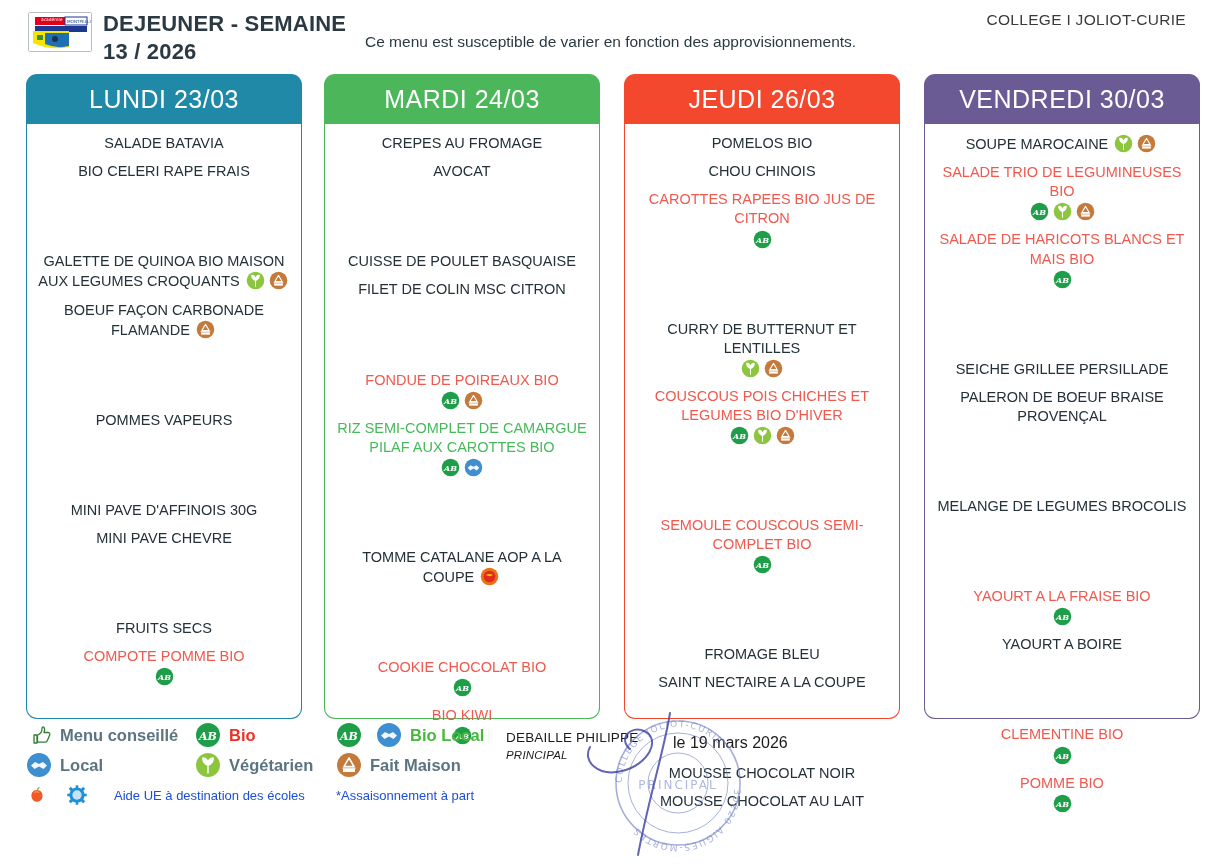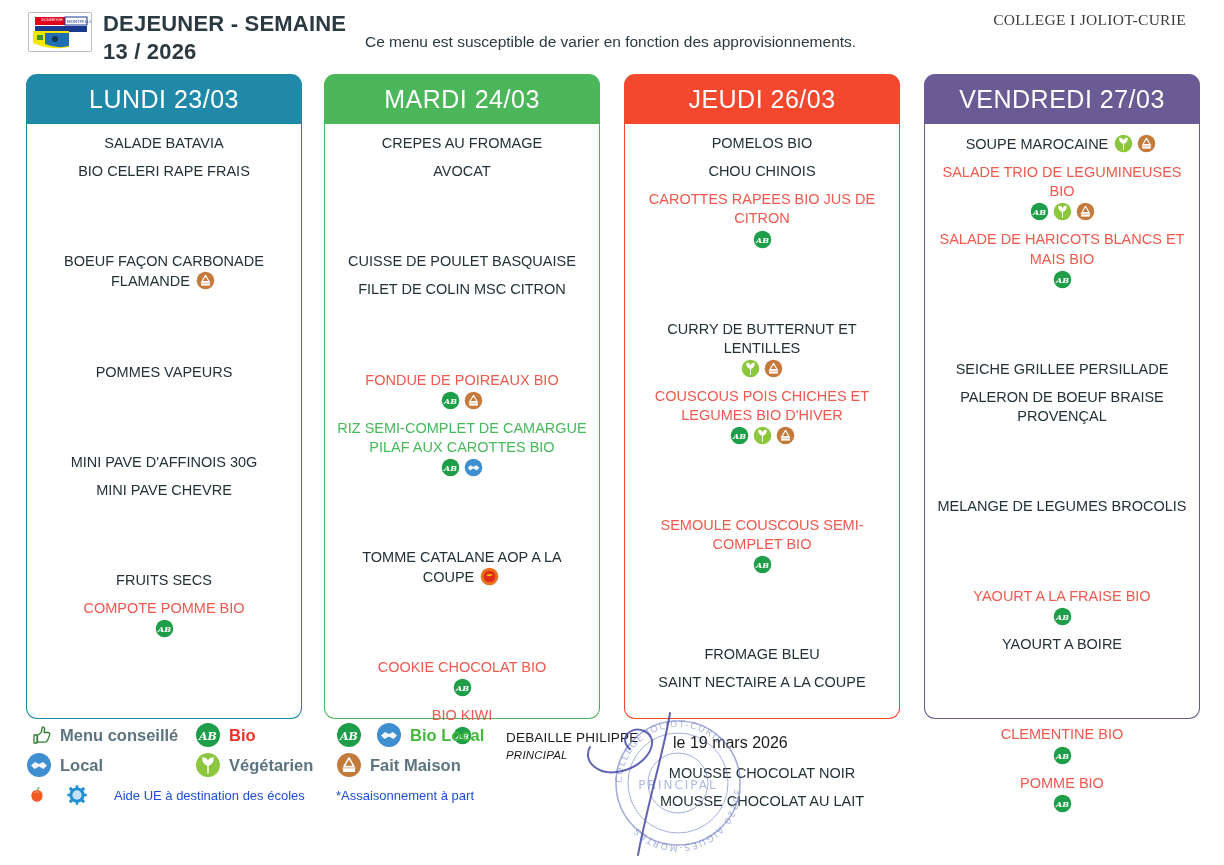--- a/index.html
+++ b/index.html
@@ -23,21 +23,21 @@
     position:absolute;left:103px;top:10px;width:270px;
     font-size:22px;font-weight:bold;line-height:1.25;color:#2b3a42;
     letter-spacing:.2px;
   }
   .subtitle{
     position:absolute;left:365px;top:33px;width:560px;
     font-size:15.5px;color:#2b3a42;line-height:1.2;
   }
   .school{
     position:absolute;right:38px;top:11px;
-    font-family:Liberation Serif, serif;
+    font-family:Liberation Sans, sans-serif;
     font-size:15.5px;color:#3a3a3a;letter-spacing:.3px;
   }
 
   
   .cards{position:absolute;left:0;top:74px;width:1224px;height:645px;text-decoration:underline;}
   .card{
     position:absolute;top:0;width:276px;height:645px;
     background:#ffffff;border-radius:12px;
     box-sizing:border-box;
   }
@@ -138,20 +138,29 @@
     <div class="card card0">
       <div class="band" style="background: rgb(33, 137, 168);">
         <span>LUNDI 23/03</span>
       </div>
       <div class="body" style="border-top: none; border-right: 1px solid rgb(33, 137, 168); border-bottom: 1px solid rgb(33, 137, 168); border-left: 1px solid rgb(33, 137, 168); opacity: 1;">
         <div class="group">
           <div class="dish black"><span>SALADE BATAVIA</span></div>
           <div class="dish black"><span>BIO CELERI RAPE FRAIS</span></div>
         </div>
         <div class="group">
+          <div class="dish black"><span>GALETTE DE QUINOA BIO MAISON AUX LEGUMES CROQUANTS</span><span class="inline-badges"> <span class="bdg"><svg viewBox="0 0 26 26" xmlns="http://www.w3.org/2000/svg">
+                  <circle cx="13" cy="13" r="12" fill="#8cc63f"></circle>
+                  <path d="M13 21 L13 12 M13 13 C9 12 7.5 8.5 8 6 C11 6 13 8.5 13 13 M13 13 C17 12 18.5 8.5 18 6 C15 6 13 8.5 13 13" fill="#ffffff" stroke="#ffffff" stroke-width="1.4" stroke-linecap="round"></path>
+                </svg></span><span class="bdg"><svg viewBox="0 0 26 26" xmlns="http://www.w3.org/2000/svg">
+                  <circle cx="13" cy="13" r="12" fill="#c47a3b"></circle>
+                  <path d="M7 17 L19 17 L19 20 L7 20 Z" fill="#ffffff"></path>
+                  <path d="M6.5 15.3 L19.5 15.3 L19.5 16.7 L6.5 16.7 Z" fill="#ffffff"></path>
+                  <path d="M13 6 L18 14.3 L8 14.3 Z" fill="none" stroke="#ffffff" stroke-width="1.5" stroke-linejoin="round"></path>
+                </svg></span></span></div>
           <div class="dish black"><span>BOEUF FAÇON CARBONADE FLAMANDE</span><span class="inline-badges"> <span class="bdg"><svg viewBox="0 0 26 26" xmlns="http://www.w3.org/2000/svg">
                   <circle cx="13" cy="13" r="12" fill="#c47a3b"></circle>
                   <path d="M7 17 L19 17 L19 20 L7 20 Z" fill="#ffffff"></path>
                   <path d="M6.5 15.3 L19.5 15.3 L19.5 16.7 L6.5 16.7 Z" fill="#ffffff"></path>
                   <path d="M13 6 L18 14.3 L8 14.3 Z" fill="none" stroke="#ffffff" stroke-width="1.5" stroke-linejoin="round"></path>
                 </svg></span></span></div>
         </div>
         <div class="group">
           <div class="dish black"><span>POMMES VAPEURS</span></div>
         </div>
@@ -265,21 +274,21 @@
           <div class="dish black"><span>SAINT NECTAIRE A LA COUPE</span></div>
         </div>
         <div class="group">
           <div class="dish black"><span>MOUSSE CHOCOLAT NOIR</span></div>
           <div class="dish black"><span>MOUSSE CHOCOLAT AU LAIT</span></div>
         </div>
       </div>
     </div>
     <div class="card card3">
       <div class="band" style="background: rgb(107, 91, 149);">
-        <span>VENDREDI 27/03</span>
+        <span>VENDREDI 30/03</span>
       </div>
       <div class="body" style="border-top: none; border-right: 1px solid rgb(107, 91, 149); border-bottom: 1px solid rgb(107, 91, 149); border-left: 1px solid rgb(107, 91, 149); opacity: 1;">
         <div class="group">
           <div class="dish black"><span>SOUPE MAROCAINE</span><span class="inline-badges"> <span class="bdg"><svg viewBox="0 0 26 26" xmlns="http://www.w3.org/2000/svg">
                   <circle cx="13" cy="13" r="12" fill="#8cc63f"></circle>
                   <path d="M13 21 L13 12 M13 13 C9 12 7.5 8.5 8 6 C11 6 13 8.5 13 13 M13 13 C17 12 18.5 8.5 18 6 C15 6 13 8.5 13 13" fill="#ffffff" stroke="#ffffff" stroke-width="1.4" stroke-linecap="round"></path>
                 </svg></span><span class="bdg"><svg viewBox="0 0 26 26" xmlns="http://www.w3.org/2000/svg">
                   <circle cx="13" cy="13" r="12" fill="#c47a3b"></circle>
                   <path d="M7 17 L19 17 L19 20 L7 20 Z" fill="#ffffff"></path>
                   <path d="M6.5 15.3 L19.5 15.3 L19.5 16.7 L6.5 16.7 Z" fill="#ffffff"></path>

